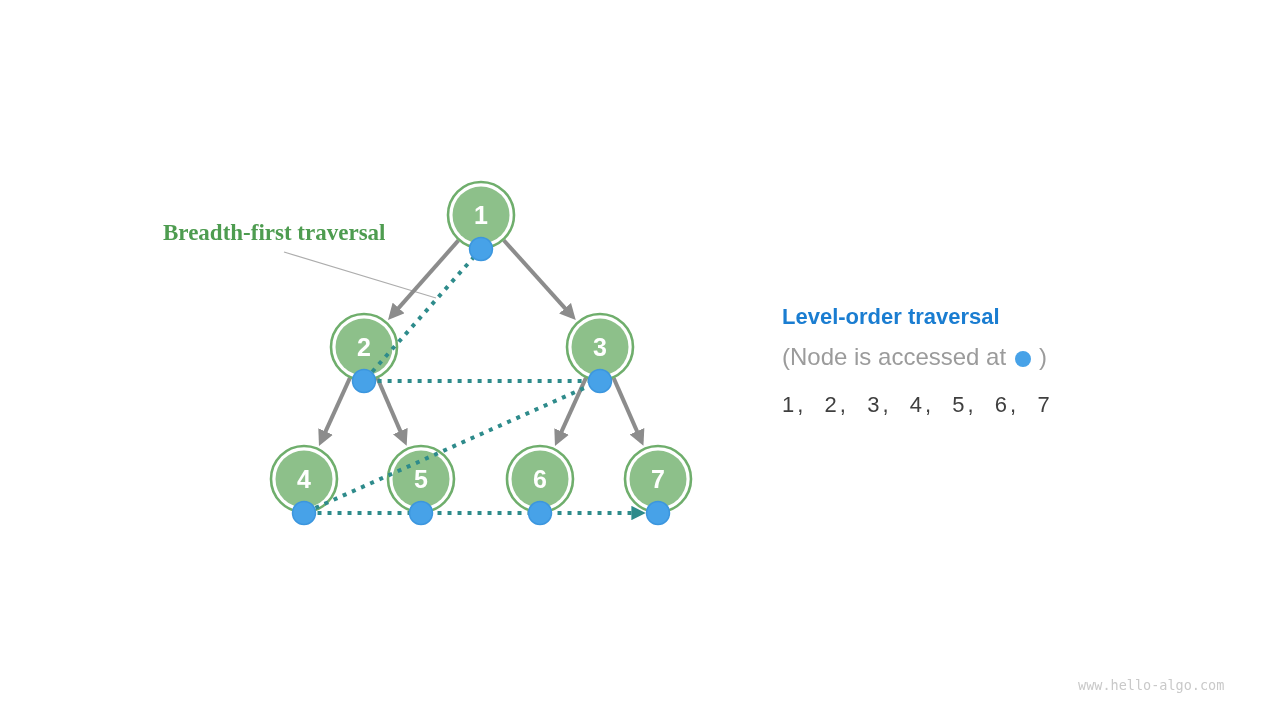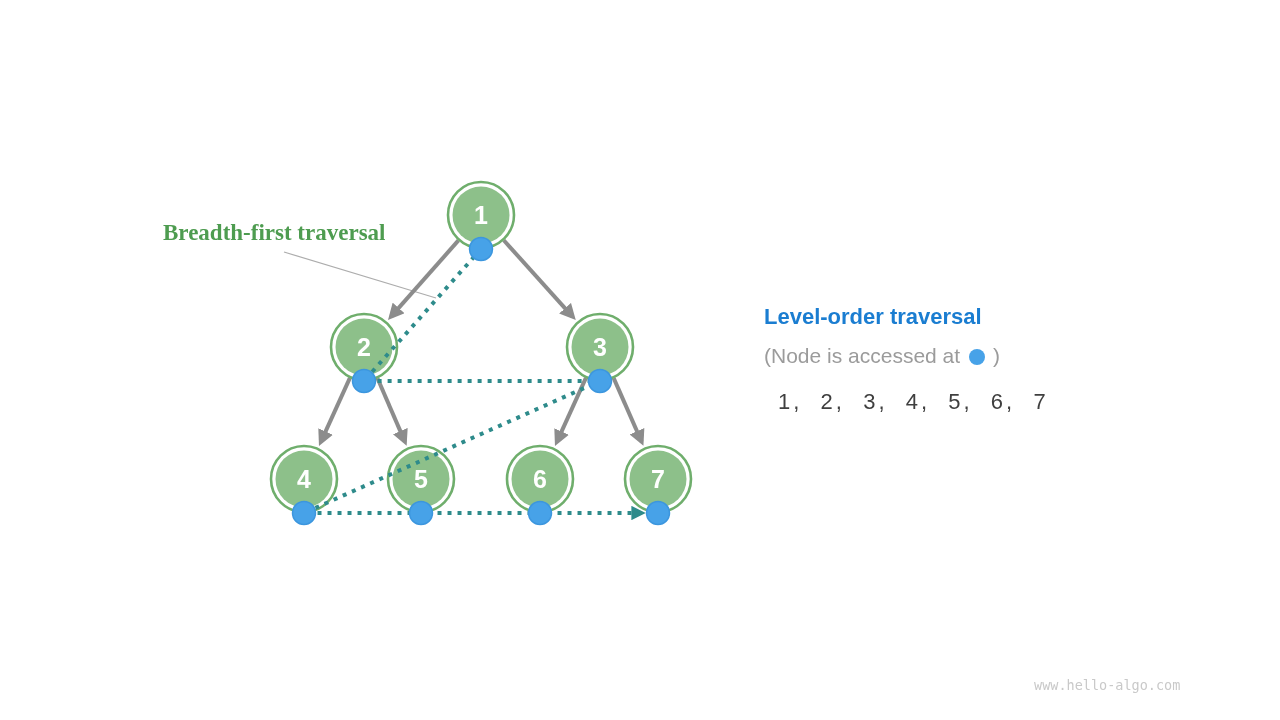--- a/index.html
+++ b/index.html
@@ -8,41 +8,41 @@
   .stage { position: absolute; left: 0; top: 0; width: 1280px; height: 720px; }
   #tree-svg { position: absolute; left: 0; top: 0; }
 
   .bfs-label {
     position: absolute; left: 163px; top: 221px;
     font-size: 23px; font-weight: bold; line-height: 1;
     color: var(--bfs-label, #4E9C50);
     white-space: nowrap;
     font-family: Liberation Serif, serif;
   }
-  .panel { position: absolute; left: 764px; top: 306px; white-space: nowrap; }
+  .panel { position: absolute; left: 782px; top: 306px; white-space: nowrap; }
   .panel-title {
     font-size: 22px; font-weight: bold; line-height: 1;
     color: var(--panel-title, #1A7DD1);
   }
   .panel-note {
-    margin-top: 17px; font-size: 21px; line-height: 1;
+    margin-top: 17px; font-size: 24px; line-height: 1;
     color: var(--panel-note, #9B9B9B);
   }
   .note-dot {
     display: inline-block; width: 16px; height: 16px; border-radius: 50%;
     background: var(--access-dot, #47A2E8);
     margin: 0 8px 0 9px; vertical-align: -2px;
   }
   .panel-seq {
     margin-top: 25px; font-size: 22px; line-height: 1;
     color: var(--sequence, #3F3F3F);
-    letter-spacing: 3px; white-space: pre; margin-left: 14px;
+    letter-spacing: 3px; white-space: pre;
   }
   .watermark {
-    position: absolute; left: 1034px; top: 679px;
+    position: absolute; left: 1078px; top: 679px;
     font-family: "DejaVu Sans Mono", monospace;
     font-size: 13.5px; line-height: 1;
     color: var(--watermark, #C9C9C9);
     white-space: nowrap;
   }
 </style>
 </head>
 <body>
 
 <div class="stage">

